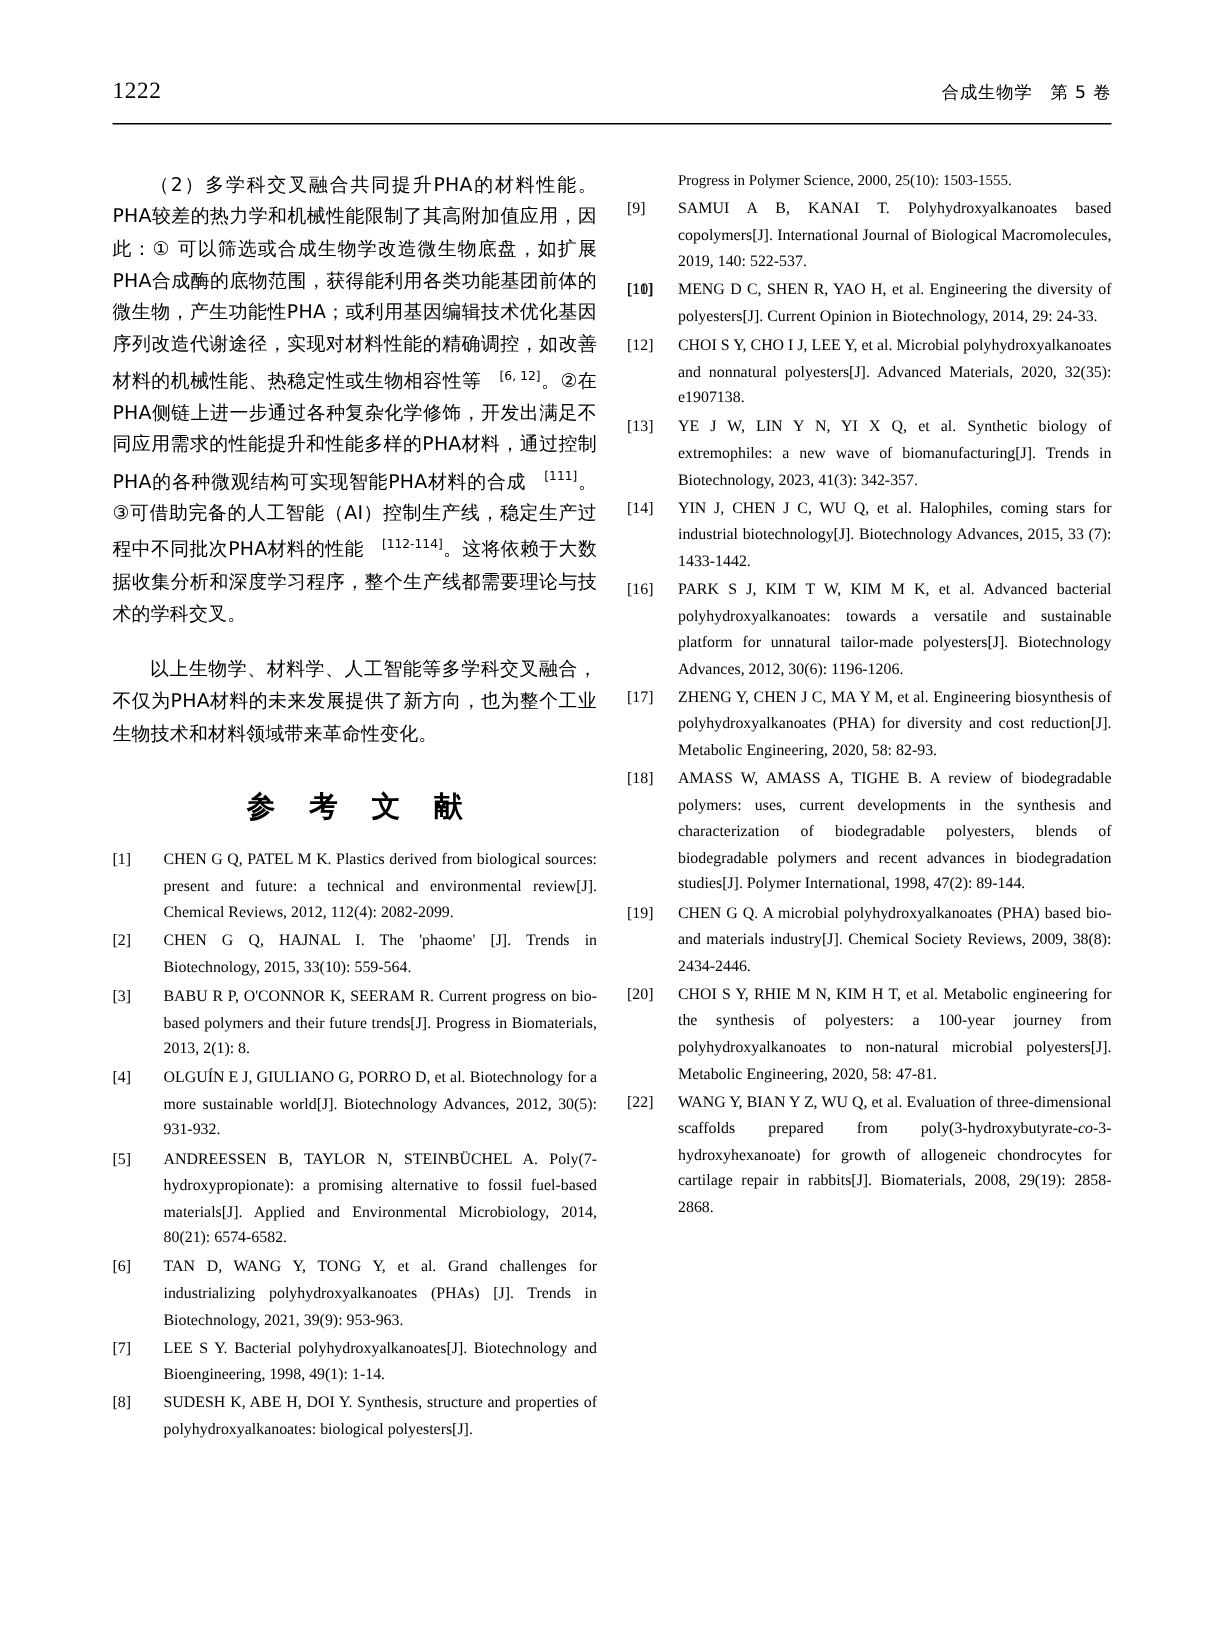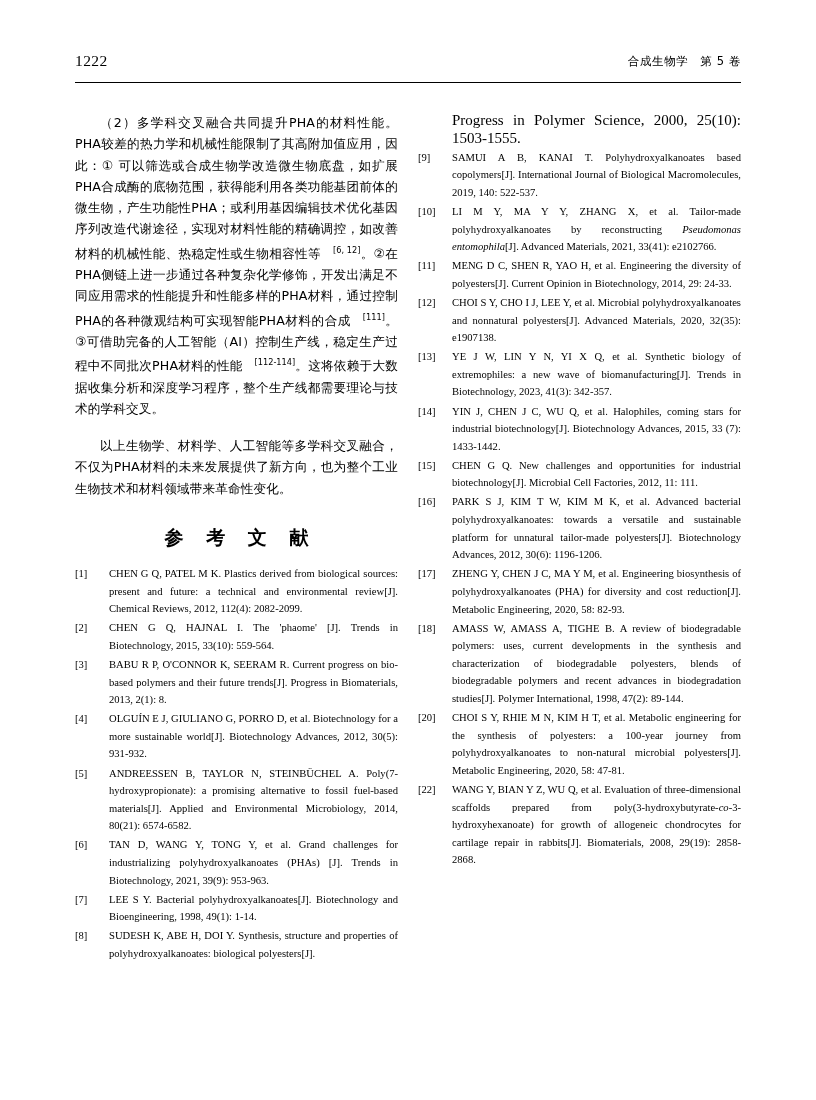--- a/index.html
+++ b/index.html
@@ -129,21 +129,21 @@
     display: block;
     text-align: justify;
   }
   .ref-text i, .ref-text em {
     font-style: italic;
   }
   
   .ref-cont {
     padding-left: 34px;
     font-family: "Liberation Serif", "DejaVu Serif", serif;
-    font-size: 15px;
+    font-size: 10px;
     line-height: 17.6px;
     text-align: justify;
     margin-bottom: 1.5px;
   }
 </style>
 </head>
 <body>
 
 <div class="page">
 
@@ -199,55 +199,54 @@
 
   <div class="col col-right">
     <div class="ref-cont">Progress in Polymer Science, 2000, 25(10): 1503-1555.</div>
     <ol class="ref-list" id="right-refs">
         <li class="ref-item">
           <span class="ref-num">[9]</span>
           <span class="ref-text">SAMUI A B, KANAI T. Polyhydroxyalkanoates based copolymers[J]. International Journal of Biological Macromolecules, 2019, 140: 522-537.</span>
         </li>
         <li class="ref-item">
           <span class="ref-num">[10]</span>
-          <span class="ref-text"><span>LI M Y, MA Y Y, ZHANG X, et al. Tailor-made polyhydroxyalkanoates by reconstructing </span><i>Pseudomonas entomophila</i><span>[J]. Advanced Materials, 2021, 33(41): e2102766.</span></span>
         </li>
         <li class="ref-item">
           <span class="ref-num">[11]</span>
           <span class="ref-text">MENG D C, SHEN R, YAO H, et al. Engineering the diversity of polyesters[J]. Current Opinion in Biotechnology, 2014, 29: 24-33.</span>
         </li>
         <li class="ref-item">
           <span class="ref-num">[12]</span>
           <span class="ref-text">CHOI S Y, CHO I J, LEE Y, et al. Microbial polyhydroxyalkanoates and nonnatural polyesters[J]. Advanced Materials, 2020, 32(35): e1907138.</span>
         </li>
         <li class="ref-item">
           <span class="ref-num">[13]</span>
           <span class="ref-text">YE J W, LIN Y N, YI X Q, et al. Synthetic biology of extremophiles: a new wave of biomanufacturing[J]. Trends in Biotechnology, 2023, 41(3): 342-357.</span>
         </li>
         <li class="ref-item">
           <span class="ref-num">[14]</span>
           <span class="ref-text">YIN J, CHEN J C, WU Q, et al. Halophiles, coming stars for industrial biotechnology[J]. Biotechnology Advances, 2015, 33 (7): 1433-1442.</span>
         </li>
         <li class="ref-item">
-          <span class="ref-num">[15]</span>
-          <span class="ref-text">CHEN G Q. New challenges and opportunities for industrial biotechnology[J]. Microbial Cell Factories, 2012, 11: 111.</span>
-        </li>
-        <li class="ref-item">
           <span class="ref-num">[16]</span>
           <span class="ref-text">PARK S J, KIM T W, KIM M K, et al. Advanced bacterial polyhydroxyalkanoates: towards a versatile and sustainable platform for unnatural tailor-made polyesters[J]. Biotechnology Advances, 2012, 30(6): 1196-1206.</span>
         </li>
         <li class="ref-item">
           <span class="ref-num">[17]</span>
           <span class="ref-text">ZHENG Y, CHEN J C, MA Y M, et al. Engineering biosynthesis of polyhydroxyalkanoates (PHA) for diversity and cost reduction[J]. Metabolic Engineering, 2020, 58: 82-93.</span>
         </li>
         <li class="ref-item">
           <span class="ref-num">[18]</span>
           <span class="ref-text">AMASS W, AMASS A, TIGHE B. A review of biodegradable polymers: uses, current developments in the synthesis and characterization of biodegradable polyesters, blends of biodegradable polymers and recent advances in biodegradation studies[J]. Polymer International, 1998, 47(2): 89-144.</span>
         </li>
         <li class="ref-item">
+          <span class="ref-num">[19]</span>
+          <span class="ref-text">CHEN G Q. A microbial polyhydroxyalkanoates (PHA) based bio- and materials industry[J]. Chemical Society Reviews, 2009, 38(8): 2434-2446.</span>
+        </li>
+        <li class="ref-item">
           <span class="ref-num">[20]</span>
           <span class="ref-text">CHOI S Y, RHIE M N, KIM H T, et al. Metabolic engineering for the synthesis of polyesters: a 100-year journey from polyhydroxyalkanoates to non-natural microbial polyesters[J]. Metabolic Engineering, 2020, 58: 47-81.</span>
         </li>
         <li class="ref-item">
           <span class="ref-num">[22]</span>
           <span class="ref-text"><span>WANG Y, BIAN Y Z, WU Q, et al. Evaluation of three-dimensional scaffolds prepared from poly(3-hydroxybutyrate-</span><i>co</i><span>-3-hydroxyhexanoate) for growth of allogeneic chondrocytes for cartilage repair in rabbits[J]. Biomaterials, 2008, 29(19): 2858-2868.</span></span>
         </li>
       </ol>
   </div>
 

